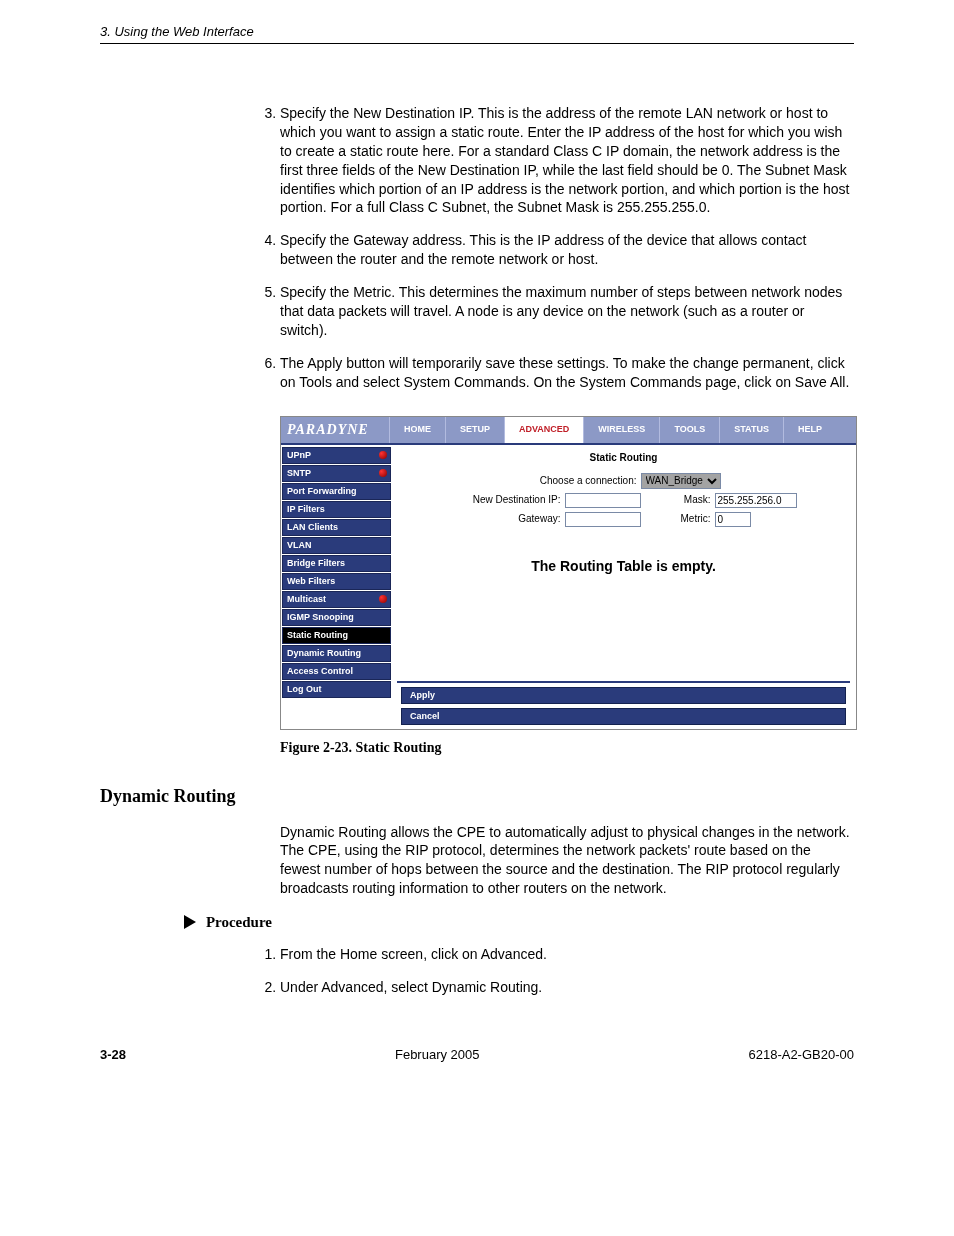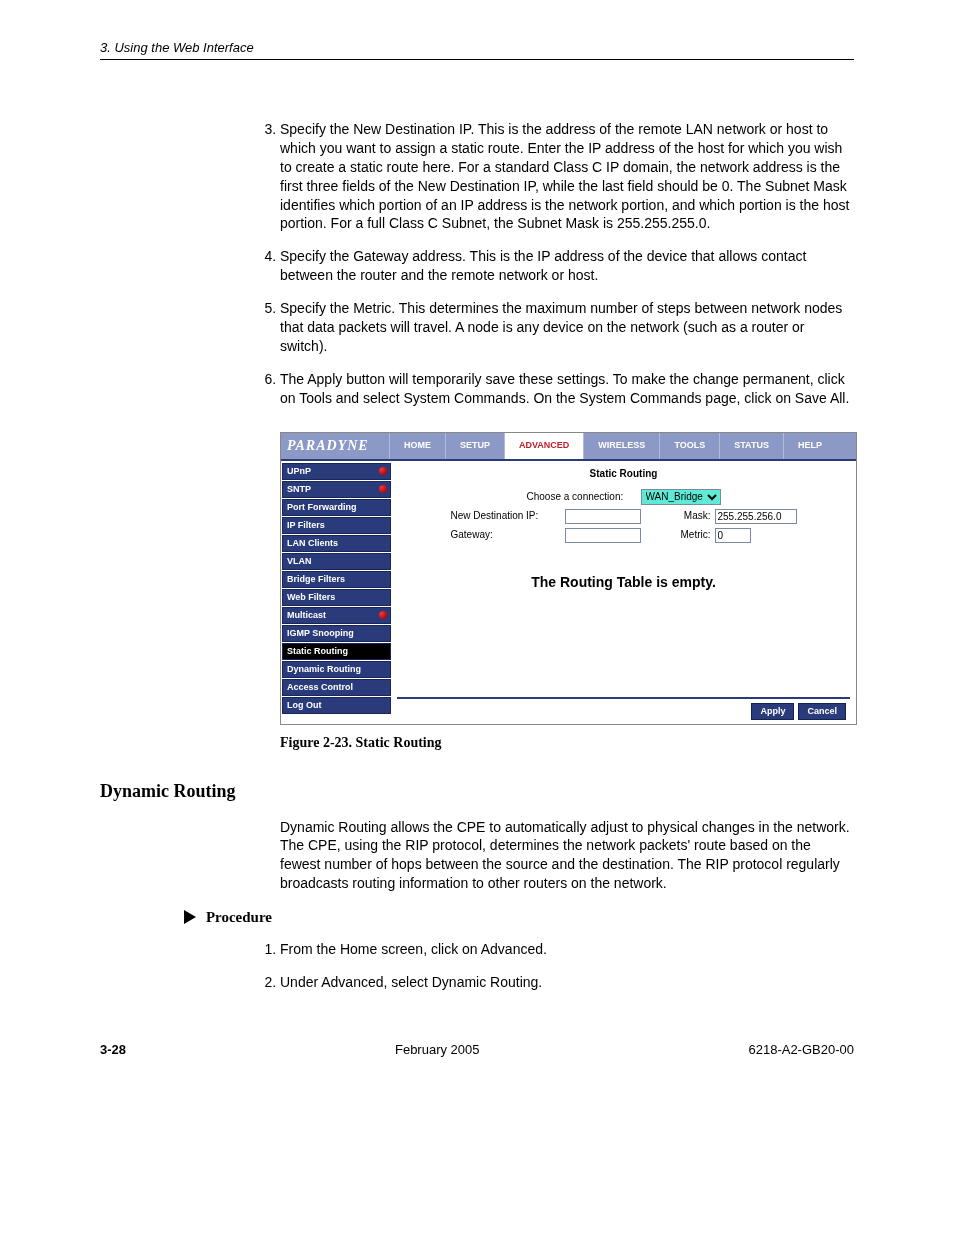--- a/index.html
+++ b/index.html
@@ -5,21 +5,21 @@
   body {
     font-family: Arial, Helvetica, sans-serif;
     font-size: 14px;
     color: #000;
     margin: 0;
     padding: 0;
     width: 954px;
     background: #fff;
   }
   .page {
-    padding: 40px 100px 40px 100px;
+    padding: 24px 100px 40px 100px;
     box-sizing: border-box;
   }
   .header-section {
     font-size: 13px;
     font-style: italic;
     margin-bottom: 2px;
     padding-bottom: 2px;
     color: #000;
   }
   .header-line {
@@ -163,48 +163,49 @@
     margin: 2px 0 10px 0;
   }
   .router .form-row {
     display: flex;
     justify-content: center;
     align-items: center;
     gap: 4px;
     margin-bottom: 4px;
     font-size: 10px;
   }
-  .router .form-row .lbl { min-width: 110px; }
+  .router .form-row .lbl { text-align: right; min-width: 110px; }
   .router .form-row .lbl2 { text-align: right; min-width: 36px; margin-left: 30px; }
   .router input[type=text] {
     font-size: 10px;
     height: 13px;
     padding: 0 2px;
     border: 1px solid #7a8aa6;
   }
   .router select {
     font-size: 10px;
     height: 16px;
     border: 1px solid #7a8aa6;
-    background: #5eead4;
+    background: #a3a3a3;
   }
   .router .empty-msg {
     text-align: center;
     font-weight: bold;
     font-size: 14px;
     margin-top: 28px;
     color: #000;
   }
   .router .btn-bar {
     margin-top: auto;
     border-top: 2px solid #2a3b7b;
     padding: 4px 4px;
     display: flex;
     justify-content: flex-end;
     gap: 4px;
+    flex-direction: column;
   }
   .router .btn {
     background: #2a3b7b;
     color: #fff;
     font-size: 9px;
     font-weight: bold;
     padding: 3px 8px;
     border: 1px solid #14224f;
   }
   .router .content-inner { min-height: 230px; display:flex; flex-direction:column; }

